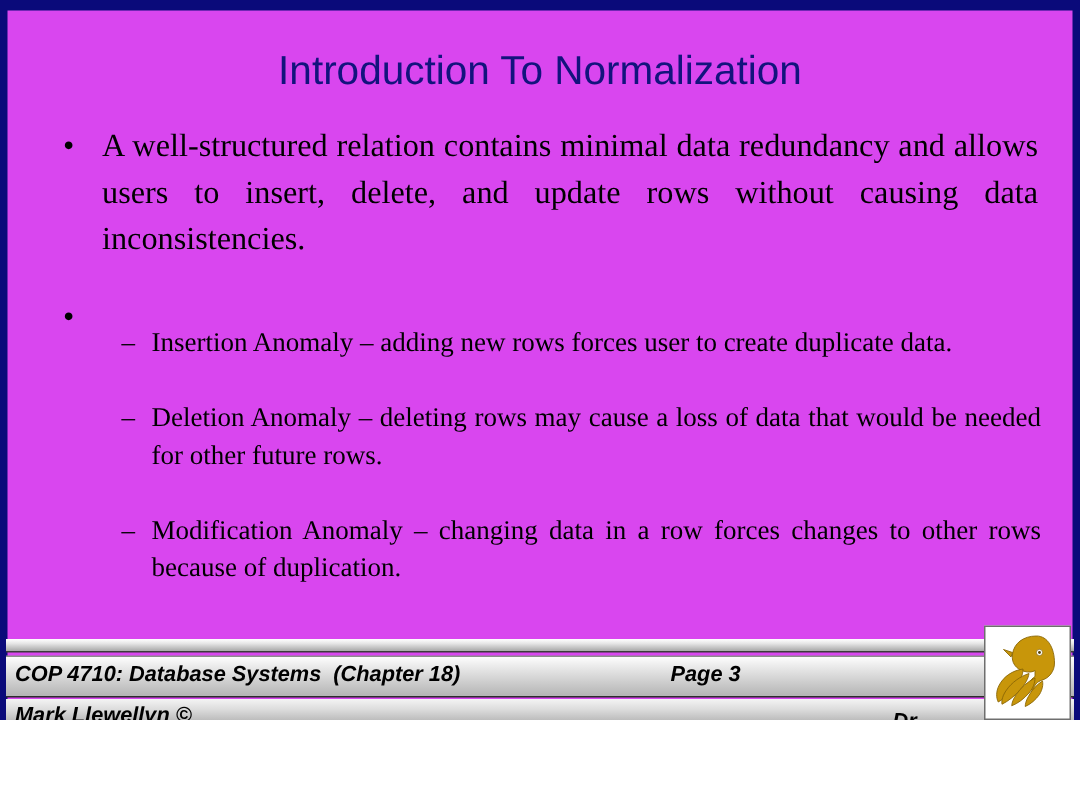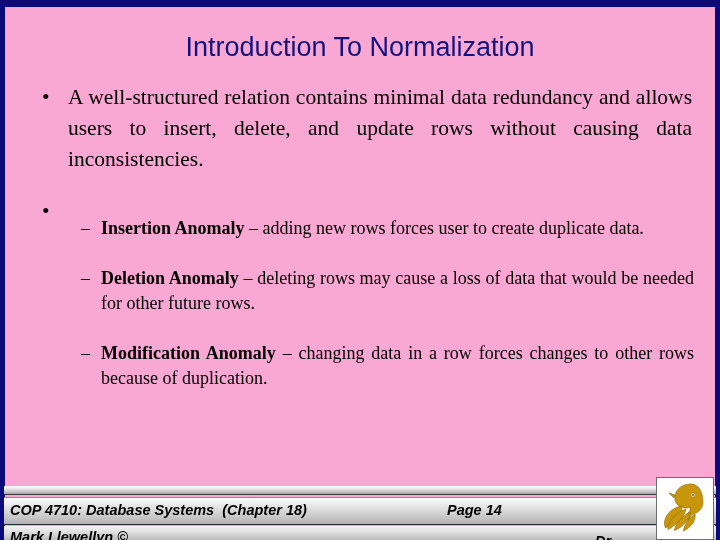--- a/index.html
+++ b/index.html
@@ -10,22 +10,22 @@
   body {
     width: 720px;
     height: 540px;
     overflow: hidden;
     font-family: "Liberation Serif", serif;
   }
 
   #slide {
     position: relative;
     width: 720px;
-    height: 540px;
-    background: #f9a8d4;
+    height: 480px;
+    background: #d946ef;
     box-sizing: border-box;
     overflow: hidden;
   }
 
   
   .frame-top {
     position: absolute;
     left: 0; top: 0;
     width: 720px; height: 7px;
     background: #0a0a7a;
@@ -99,21 +99,21 @@
     text-justify: inter-word;
   }
   .bullet-l2 .marker {
     position: absolute;
     left: 81px;
     top: 0;
     font-size: 18px;
     line-height: 25px;
   }
   .bullet-l2 b {
-    font-weight: bold;
+    font-weight: normal;
   }
 
   .gap-a { height: 21px; }
   .gap-b { height: 20px; }
   .gap-c { height: 25px; }
   .gap-d { height: 25px; }
 
   
   #footer {
     position: absolute;
@@ -234,21 +234,21 @@
 
   </div>
 
   <div id="footer">
     <div class="foot-strip1"></div>
     <div class="foot-bar"></div>
     <div class="foot-bar2"></div>
 
     <div class="foot-text" id="foot-course">COP 4710: Database Systems  (Chapter 18)</div>
 
-    <div class="foot-text" id="foot-page">Page 14</div>
+    <div class="foot-text" id="foot-page">Page 3</div>
 
     <div class="foot-text" id="foot-dr">Dr.</div>
 
     <div id="foot-author">Mark Llewellyn ©</div>
 
     <div id="logo-box">
       <svg width="50" height="52" viewBox="0 0 100 104">
         <g fill="#c8960a" stroke="#8a6707" stroke-width="1.2">
 
           <path d="M62 8 C44 8 32 18 30 32 C28 44 35 52 45 55

